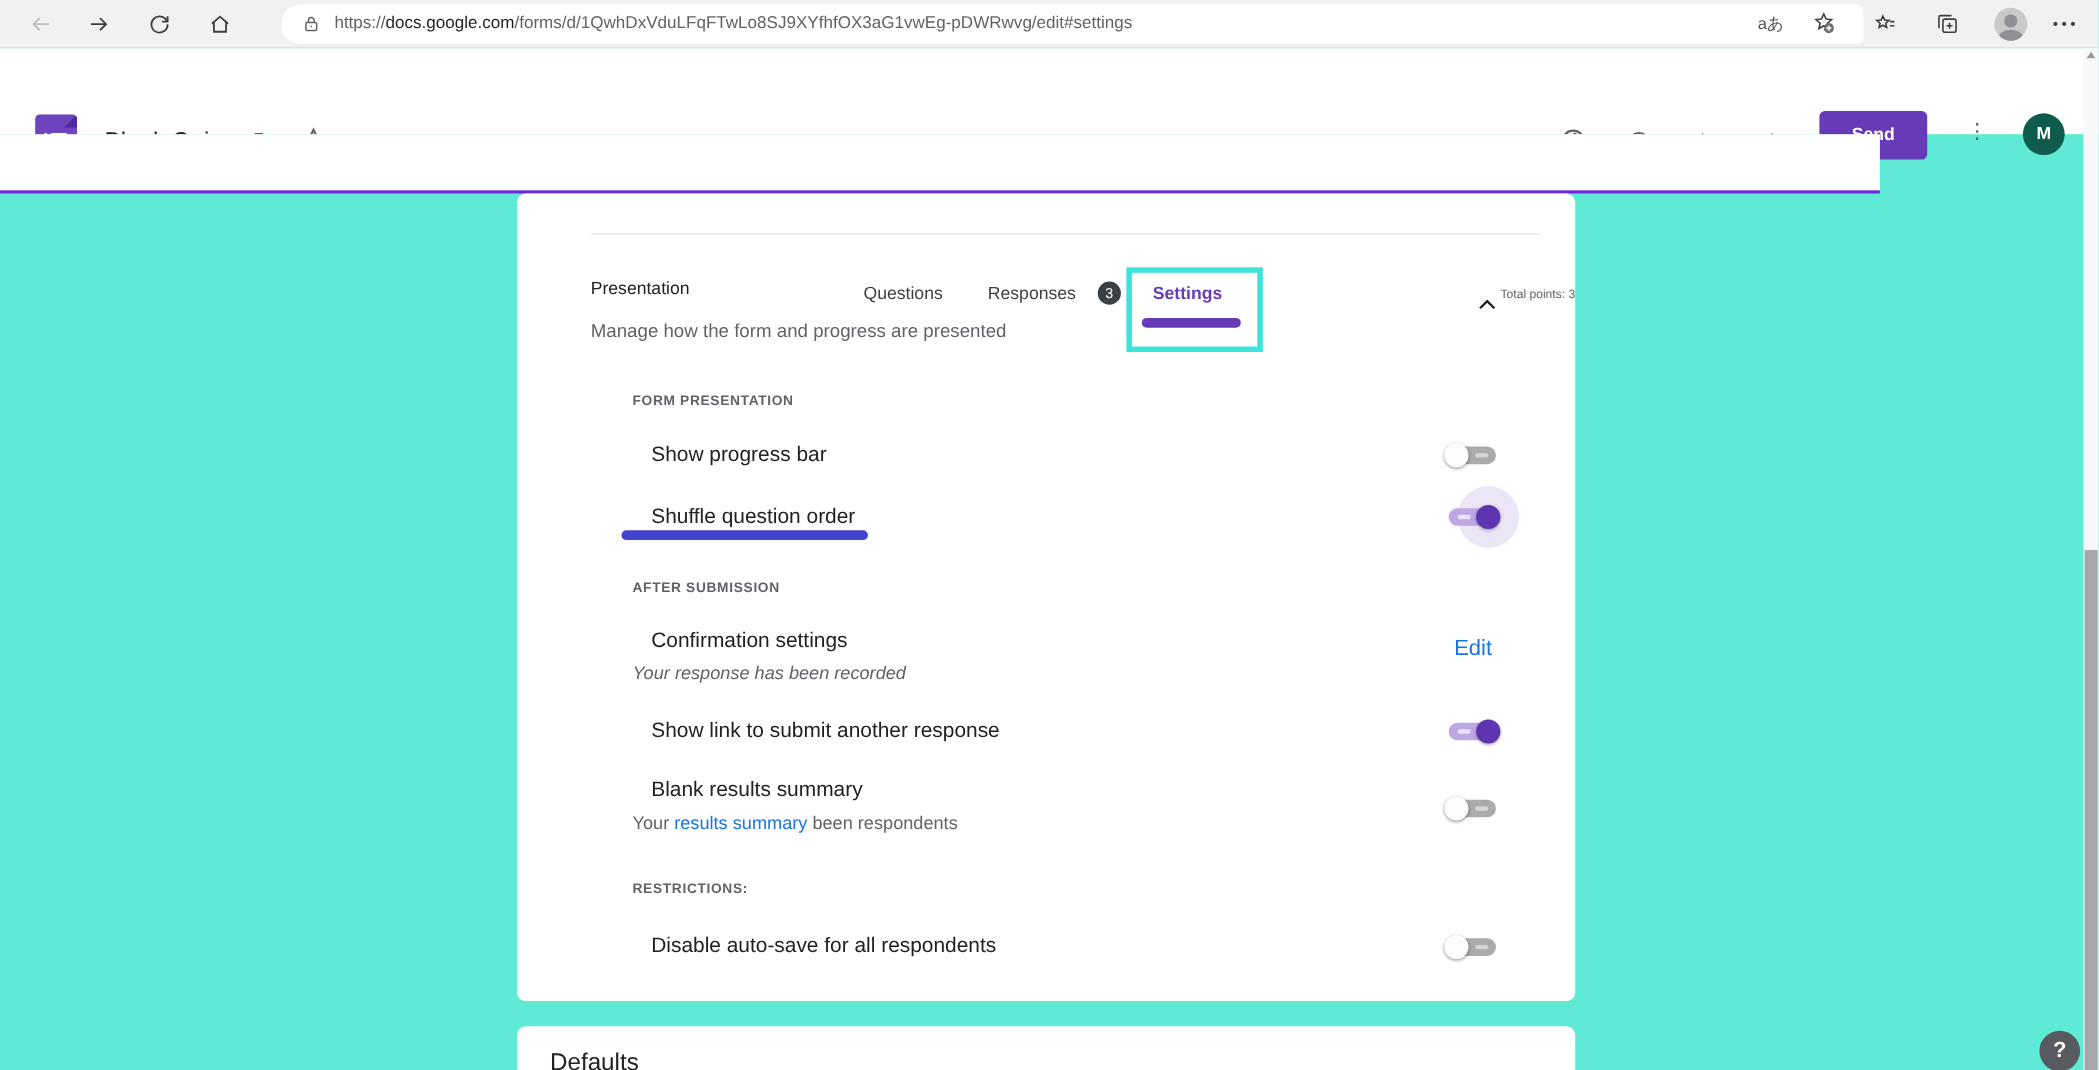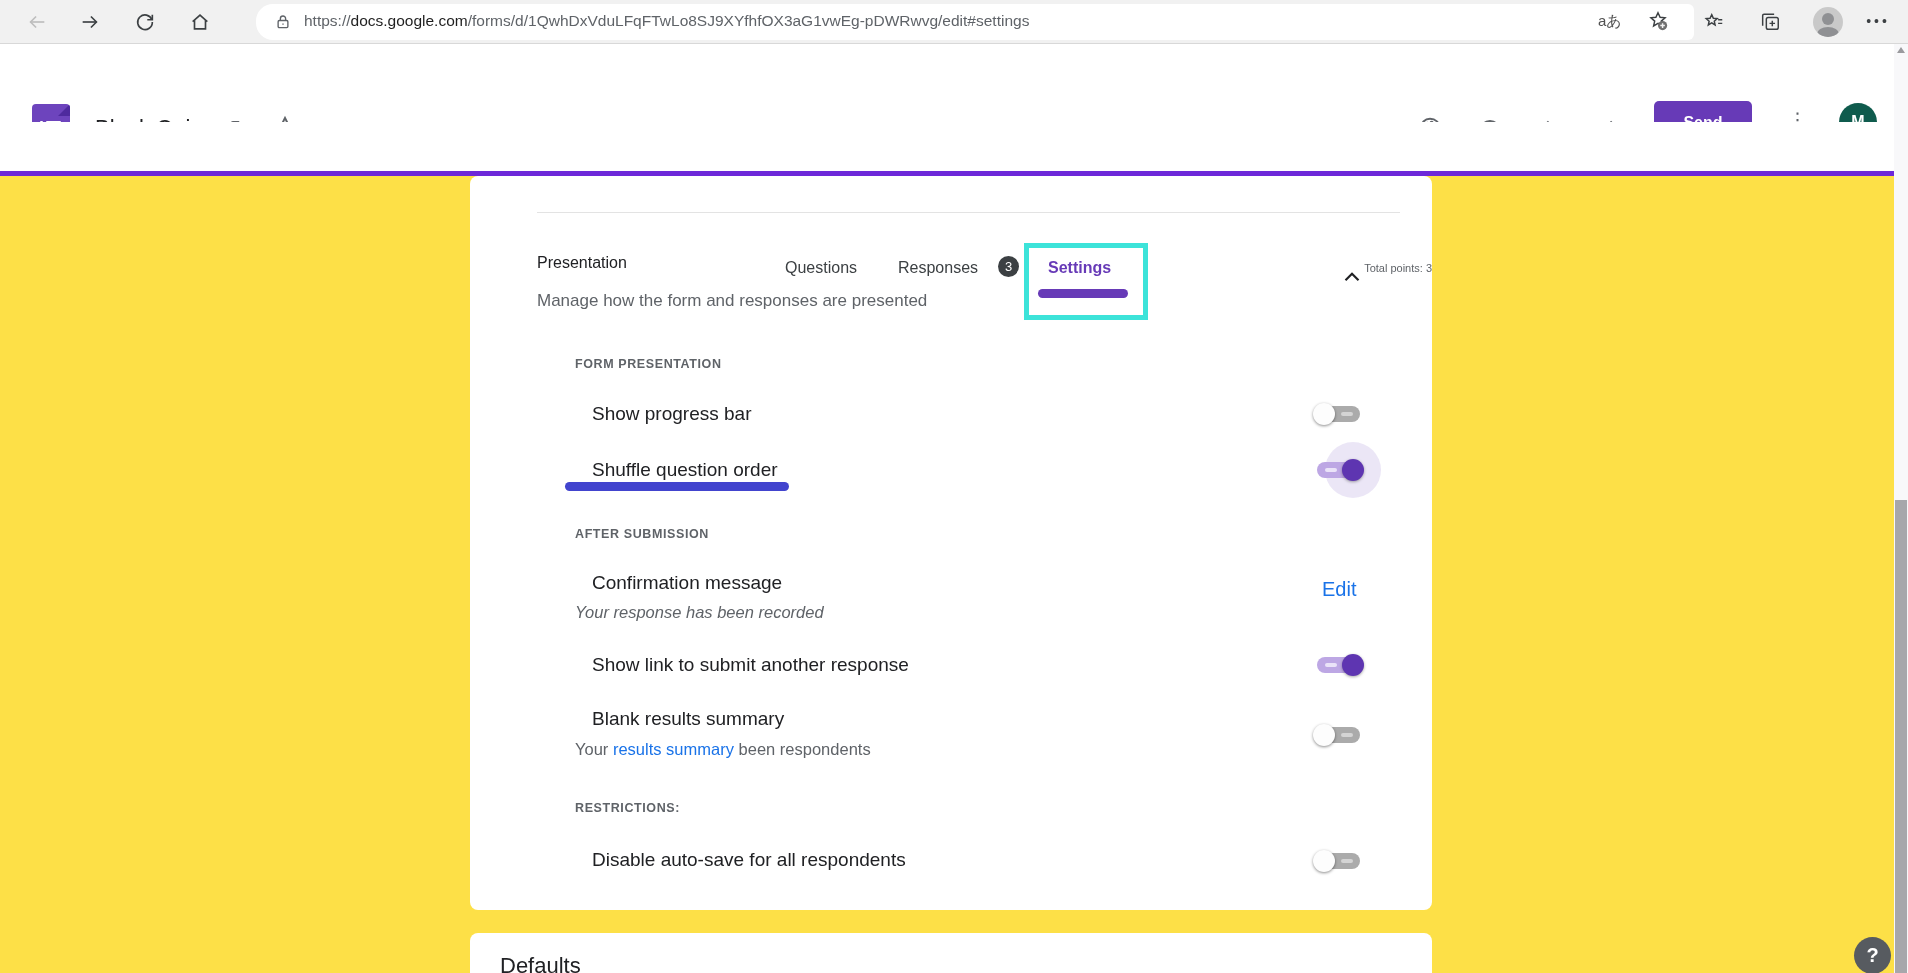--- a/index.html
+++ b/index.html
@@ -1,19 +1,19 @@
 <!DOCTYPE html>
 <html><head>
 <meta charset="utf-8">
 <style>
   * { margin:0; padding:0; box-sizing:border-box; }
   html,body { width:1908px; height:973px; overflow:hidden; }
   #screen {
     position:relative; width:1908px; height:973px;
-    background:#fde047; font-family:"Liberation Sans", sans-serif;
+    background:#5eead4; font-family:"Liberation Sans", sans-serif;
     overflow:hidden;
   }
   .abs { position:absolute; }
 
   
   #toolbar { left:0; top:0; width:1908px; height:44px; background:#f1f1f1; border-bottom:1px solid #d8d8d8; }
   .tb-icon { position:absolute; top:11px; width:22px; height:22px; }
   .tb-icon svg { width:22px; height:22px; display:block; }
   #addressbar { position:absolute; left:256px; top:4px; width:1438px; height:36px; background:#ffffff; border-radius:17px 6px 6px 17px; }
   #url { position:absolute; left:304px; top:12px; font-size:15.5px; color:#5f6368; white-space:nowrap; }
@@ -32,21 +32,21 @@
   #forms-logo .dt { position:absolute; left:8px; width:3px; height:3px; background:#fff; border-radius:1px; }
   #doc-title { left:95px; top:71px; font-size:22px; color:#202124; }
   #saved-status { left:326px; top:77px; font-size:14.5px; color:#70757a; }
   .hd-icon { position:absolute; width:26px; height:26px; }
   .hd-icon svg { width:26px; height:26px; display:block; }
   #send-btn { left:1654px; top:57px; width:98px; height:44px; background:#673ab7; color:#fff; font-size:16px; font-weight:bold; border:none; border-radius:5px; text-align:center; line-height:44px; }
   #kebab { left:1788px; top:66px; width:18px; font-size:19px; color:#5f6368; text-align:center; line-height:1.05; }
   #account-avatar { left:1839px; top:59px; width:38px; height:38px; border-radius:50%; background:#0f5b4d; color:#fff; font-size:16px; font-weight:bold; text-align:center; line-height:38px; }
 
   
-  #tabrow { left:0; top:122px; width:1908px; height:54px; background:#ffffff; border-bottom:5px solid #6d28d9; }
+  #tabrow { left:0; top:122px; width:1709px; height:54px; background:#ffffff; border-bottom:3px solid #6d28d9; }
   .tab { position:absolute; top:137px; font-size:16px; color:#3c4043; z-index:6; }
   #tab-settings { color:#673ab7; font-weight:bold; }
   #responses-badge { position:absolute; left:998px; top:134px; width:21px; height:21px; border-radius:50%; background:#3c4043; color:#fff; font-size:13px; text-align:center; line-height:21px; z-index:6; }
   #tab-indicator { position:absolute; left:1038px; top:167px; width:90px; height:9px; background:#673ab7; border-radius:4.5px; z-index:6; }
   #total-points { position:absolute; left:1230px; top:140px; width:202px; font-size:11px; color:#5f6368; text-align:right; z-index:6; }
   #settings-highlight { position:absolute; left:1024px; top:121px; width:124px; height:77px; background:#ffffff; border:5px solid #3ce3d9; z-index:5; }
 
   
   #card { left:470px; top:176px; width:962px; height:734px; background:#ffffff; border-radius:8px; }
   #card-divider { left:537px; top:212px; width:863px; height:1px; background:#e3e3e3; }
@@ -221,21 +221,21 @@
 
   <div id="card" class="abs"></div>
   <div id="card-divider" class="abs"></div>
 
   <div id="presentation-title" class="abs">Presentation</div>
   <div class="abs" id="collapse-chevron">
     <svg viewBox="0 0 24 24" fill="none" stroke="#202124" stroke-width="2" style="width:26px;height:26px">
         <path d="M6 15l6-6 6 6"></path>
       </svg>
   </div>
-  <div id="presentation-sub" class="abs">Manage how the form and responses are presented</div>
+  <div id="presentation-sub" class="abs">Manage how the form and progress are presented</div>
 
   <div class="section-label" style="top:357px">FORM PRESENTATION</div>
 
   <div class="row-label" style="top:403px">Show progress bar</div>
   <div class="toggle off" style="top:401px">
     <div class="track"></div>
       <div class="dash"></div>
       <div class="thumb"></div>
   </div>
 
@@ -243,21 +243,21 @@
   <div class="row-label" style="top:459px">Shuffle question order</div>
   <div class="toggle on" style="top:457px">
     <div class="track"></div>
       <div class="dash"></div>
       <div class="thumb"></div>
   </div>
   <div id="shuffle-underline" class="abs"></div>
 
   <div class="section-label" style="top:527px">AFTER SUBMISSION</div>
 
-  <div class="row-label" style="top:572px">Confirmation message</div>
+  <div class="row-label" style="top:572px">Confirmation settings</div>
   <div class="row-sub" style="top:603px;font-style:italic">Your response has been recorded</div>
   <div id="edit-link">Edit</div>
 
   <div class="row-label" style="top:654px">Show link to submit another response</div>
   <div class="toggle on" style="top:652px">
     <div class="track"></div>
       <div class="dash"></div>
       <div class="thumb"></div>
   </div>
 

